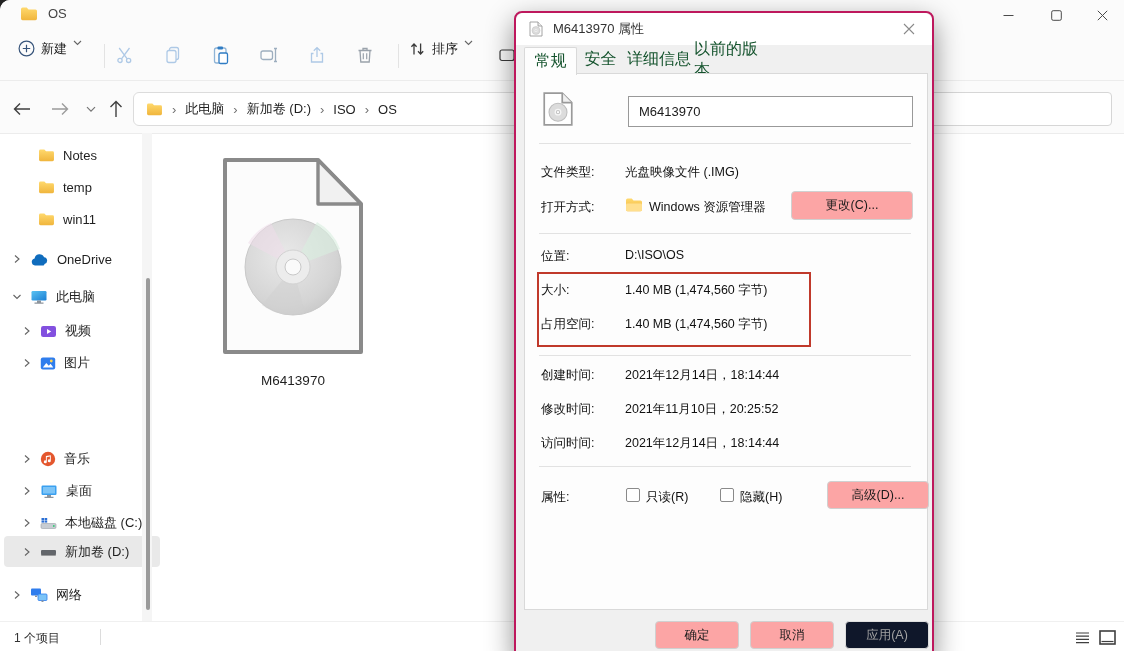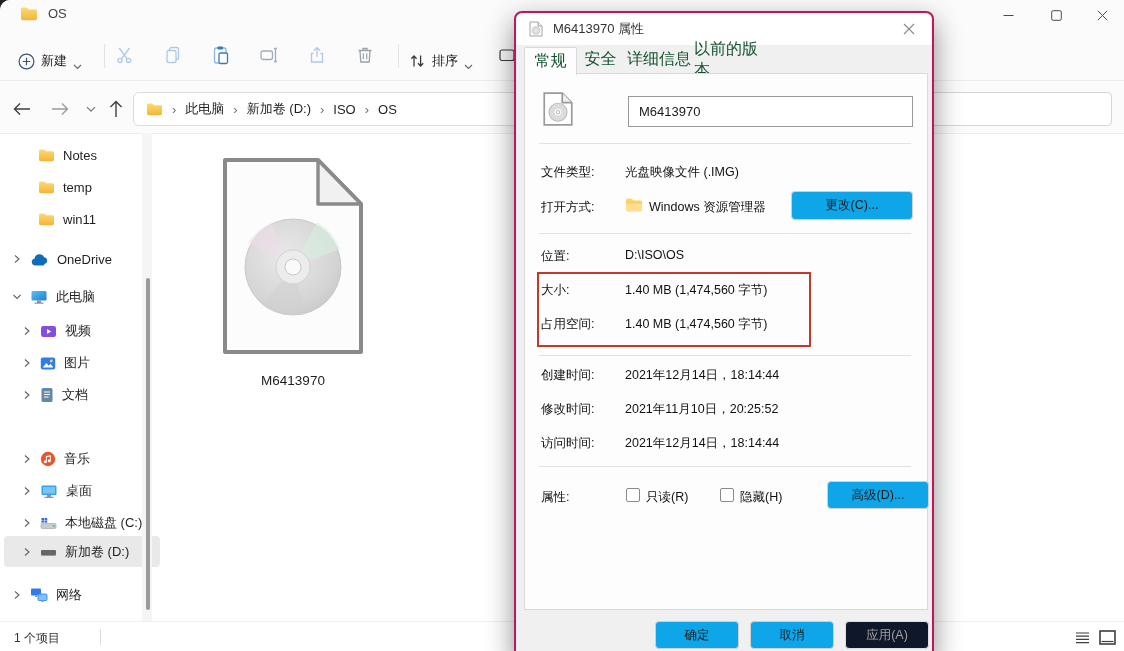--- a/index.html
+++ b/index.html
@@ -6,21 +6,21 @@
   body{width:1124px;height:651px;background:#222;overflow:hidden;position:relative;
        font-family:"Liberation Sans","DejaVu Sans",sans-serif;color:#1b1b1b;}
   .abs{position:absolute}
   
   .win{position:absolute;inset:0;background:#fff;border-radius:10px 0 0 0;overflow:hidden}
   .hdr{position:absolute;left:0;top:0;width:1124px;height:133px;background:#fbfbfb}
   .hline{position:absolute;left:0;width:1124px;height:1px;background:#ececec}
   .tab-title{position:absolute;left:20px;top:6px;display:flex;align-items:center;gap:10px;font-size:13px;color:#444}
   .wctl{position:absolute;top:2px;width:40px;height:26px;display:flex;align-items:center;justify-content:center}
   
-  .tbar-item{position:absolute;display:flex;align-items:flex-end;gap:6px;font-size:13px;color:#191919}
+  .tbar-item{position:absolute;display:flex;align-items:flex-start;gap:6px;font-size:13px;color:#191919}
   .tool-btn{position:absolute;width:38px;height:34px;top:38px;display:flex;align-items:center;justify-content:center}
   .vsep{position:absolute;top:44px;width:1px;height:24px;background:#e3e3e3}
   
   .nav-btn{position:absolute;top:96px;width:26px;height:26px;display:flex;align-items:center;justify-content:center}
   .addr{position:absolute;left:133px;top:92px;width:560px;height:32px;background:#fff;border:1px solid #dcdcdc;border-radius:6px;display:flex;align-items:center;gap:9px;padding-left:12px;font-size:13px;color:#1f1f1f}
   .crumb-sep{color:#707070;font-size:13px}
   .searchbox{position:absolute;left:760px;top:92px;width:350px;height:32px;background:#fff;border:1px solid #d6d6d6;border-radius:4px}
   
   .side-item{position:absolute;left:4px;width:138px;height:32px;display:flex;align-items:center;gap:8px;font-size:13px;color:#1f1f1f;border-radius:4px}
   .side-item .chev{width:10px;display:flex;justify-content:center}
@@ -36,21 +36,21 @@
   .dlg{position:absolute;left:514px;top:11px;width:420px;height:648px;background:#f0f0f0;border:2px solid #be185d;border-radius:8px;box-shadow:0 10px 28px rgba(0,0,0,.45);z-index:10;box-sizing:border-box}
   .dlg-title{position:absolute;left:0;top:0;width:100%;height:32px;background:#fff;border-radius:8px 8px 0 0;display:flex;align-items:center;gap:9px;padding-left:12px;box-sizing:border-box;font-size:13px;color:#333}
   .dlg-close{position:absolute;right:8px;top:4px;width:30px;height:24px;display:flex;align-items:center;justify-content:center;color:#777;font-size:14px}
   .tab{position:absolute;top:34px;height:25px;display:flex;align-items:center;justify-content:center;font-size:16px;color:#14532d}
   .tab.active{background:#fdfdfd;border:1px solid #d9d9d9;border-bottom:none;height:27px;z-index:3;border-radius:2px 2px 0 0}
   .panel{position:absolute;left:8px;top:60px;width:404px;height:537px;background:#fdfdfd;border:1px solid #d9d9d9;box-sizing:border-box;z-index:2}
   .psep{position:absolute;left:14px;width:372px;height:1px;background:#e2e2e2}
   .plabel{position:absolute;left:16px;font-size:12.5px;color:#111}
   .pvalue{position:absolute;left:100px;font-size:12.5px;color:#111}
   .name-field{position:absolute;left:103px;top:22px;width:285px;height:31px;background:#fff;border:1px solid #999;box-sizing:border-box;font-size:13px;display:flex;align-items:center;padding-left:10px}
-  .wbtn{background:#0ea5e9;border:1px solid #d0d0d0;border-radius:4px;font-size:12.5px;color:#1b1b1b;display:flex;align-items:center;justify-content:center;box-sizing:border-box}
+  .wbtn{background:#fca5a5;border:1px solid #d0d0d0;border-radius:4px;font-size:12.5px;color:#1b1b1b;display:flex;align-items:center;justify-content:center;box-sizing:border-box}
   .wbtn.disabled{color:#a3a3a3;background:#0f172a;border-color:#dedede}
   .chk{width:14px;height:14px;background:#fff;border:1px solid #8a8a8a;box-sizing:border-box;border-radius:2px}
   .annot{position:absolute;left:12px;top:198px;width:274px;height:75px;border:2px solid #c0392b;box-sizing:border-box;z-index:4}
   .icon-flex{display:flex;align-items:center;justify-content:center}
 </style>
 </head>
 <body>
 
 <svg width="0" height="0" style="position:absolute">
   <defs>
@@ -281,34 +281,20 @@
       </span>
     <span class="icon-flex">
         <svg width="16" height="15" viewBox="0 0 16 15">
           <rect x="0.8" y="1.5" width="14.4" height="12" rx="2" fill="#2f7ded"></rect>
           <circle cx="11.3" cy="5" r="1.4" fill="#ffd34d"></circle>
           <path d="M2.8 11.5 L6.3 7 L8.8 9.8 L10.6 7.8 L13.3 11.5 Z" fill="#fff"></path>
         </svg>
       </span>
     <span>图片</span>
   </div>
-  <div class="side-item" style="top:379px;padding-left:18px">
-    <span class="chev">
-        <svg width="8" height="10" viewBox="0 0 8 10">
-          <path d="M2 1.5 L6 5 L2 8.5" fill="none" stroke="#636363" stroke-width="1.1"></path>
-        </svg>
-      </span>
-    <span class="icon-flex">
-        <svg width="14" height="16" viewBox="0 0 14 16">
-          <rect x="1.5" y="1" width="11" height="14" rx="1.5" fill="#6488a8"></rect>
-          <path d="M4 5 h6 M4 7.5 h6 M4 10 h4.5" stroke="#fff" stroke-width="1"></path>
-        </svg>
-      </span>
-    <span>文档</span>
-  </div>
   <div class="side-item" style="top:443px;padding-left:18px">
     <span class="chev">
         <svg width="8" height="10" viewBox="0 0 8 10">
           <path d="M2 1.5 L6 5 L2 8.5" fill="none" stroke="#636363" stroke-width="1.1"></path>
         </svg>
       </span>
     <span class="icon-flex">
         <svg width="16" height="16" viewBox="0 0 16 16">
           <circle cx="8" cy="8" r="7.2" fill="#e4572e"></circle>
           <path d="M10.8 4.2 v5.6 a1.5 1.5 0 1 1-.9-1.35 V5.6 l-3.1.7 v4.5 a1.5 1.5 0 1 1-.9-1.35 V4.9 Z" fill="#fff"></path>

